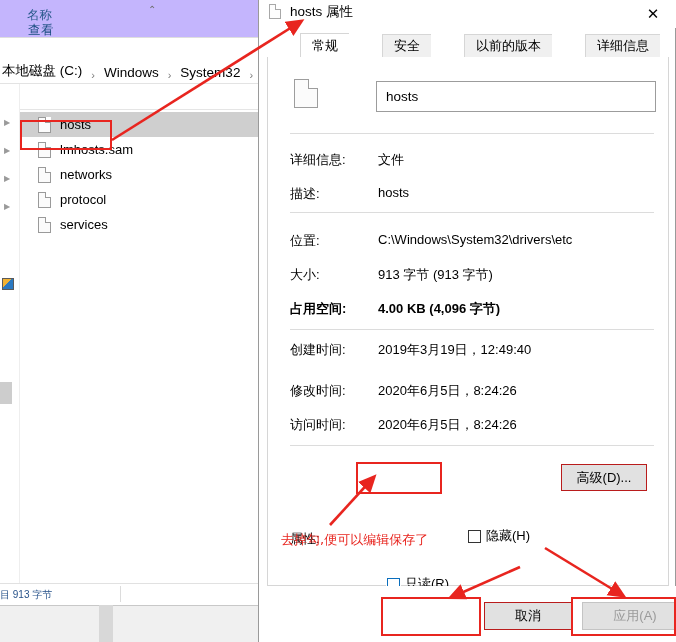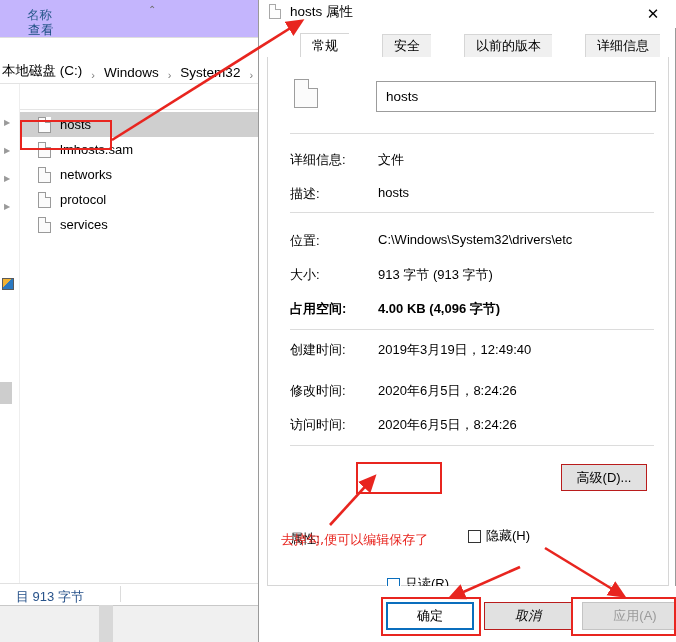--- a/index.html
+++ b/index.html
@@ -125,22 +125,22 @@
     border-bottom: 1px solid #9a9a9a;
   }
   .file-name { font-size: 13px; color: #000; }
 
   
   .exp-status {
     position: absolute; left: 0; top: 583px; width: 258px; height: 22px;
     background: #ffffff; border-top: 1px solid #e1e1e1;
   }
   .exp-status-text {
-    position: absolute; left: 16px; top: 588px;
-    font-size: 13px; color: #27528a;
+    position: absolute; left: 0px; top: 588px;
+    font-size: 10px; color: #27528a;
     white-space: nowrap;
   }
   .exp-status-divider {
     position: absolute; left: 120px; top: 586px; width: 1px; height: 16px;
     background: #dcdcdc;
   }
   .exp-bottom-band {
     position: absolute; left: 0; top: 605px; width: 258px; height: 37px;
     background: #f0f0f0; border-top: 1px solid #c8c8c8;
   }
@@ -282,21 +282,21 @@
     border: 2px solid #0a6ebd;
   }
   #adv-btn { left: 302px; top: 464px; width: 86px; height: 27px; }
 
   
   .dlg-footer {
     position: absolute; left: 0; top: 586px; width: 417px; height: 56px;
     background: #ffffff;
   }
   #ok-btn { left: 386px; top: 602px; width: 88px; height: 28px; }
-  #cancel-btn { left: 484px; top: 602px; width: 88px; height: 28px; font-style: italic; }
+  #cancel-btn { left: 484px; top: 602px; width: 88px; height: 28px; }
   #apply-btn { left: 582px; top: 602px; width: 106px; height: 28px; }
 
   
   .annot-box {
     position: absolute;
     border: 2px solid #e8251f;
     pointer-events: none;
   }
   .annot-text {
     position: absolute;
@@ -462,21 +462,20 @@
         <span class="cbox"></span>
         <span>隐藏(H)</span>
       </div>
     </div>
 
     <div class="btn" id="adv-btn">高级(D)...</div>
 
     <div class="dlg-footer"></div>
   </div>
 
-  <div class="btn default" id="ok-btn">确定</div>
   <div class="btn" id="cancel-btn">取消</div>
   <div class="btn disabled" id="apply-btn">应用(A)</div>
 
   <div class="annot-box" style="left:20px; top:120px; width:92px; height:30px;"></div>
   <div class="annot-box" style="left:356px; top:462px; width:86px; height:32px;"></div>
   <div class="annot-box" style="left:381px; top:597px; width:100px; height:39px;"></div>
   <div class="annot-box" style="left:571px; top:597px; width:105px; height:39px;"></div>
 
   <div class="annot-text" style="left:281px; top:531px;">去掉勾,便可以编辑保存了</div>
 

